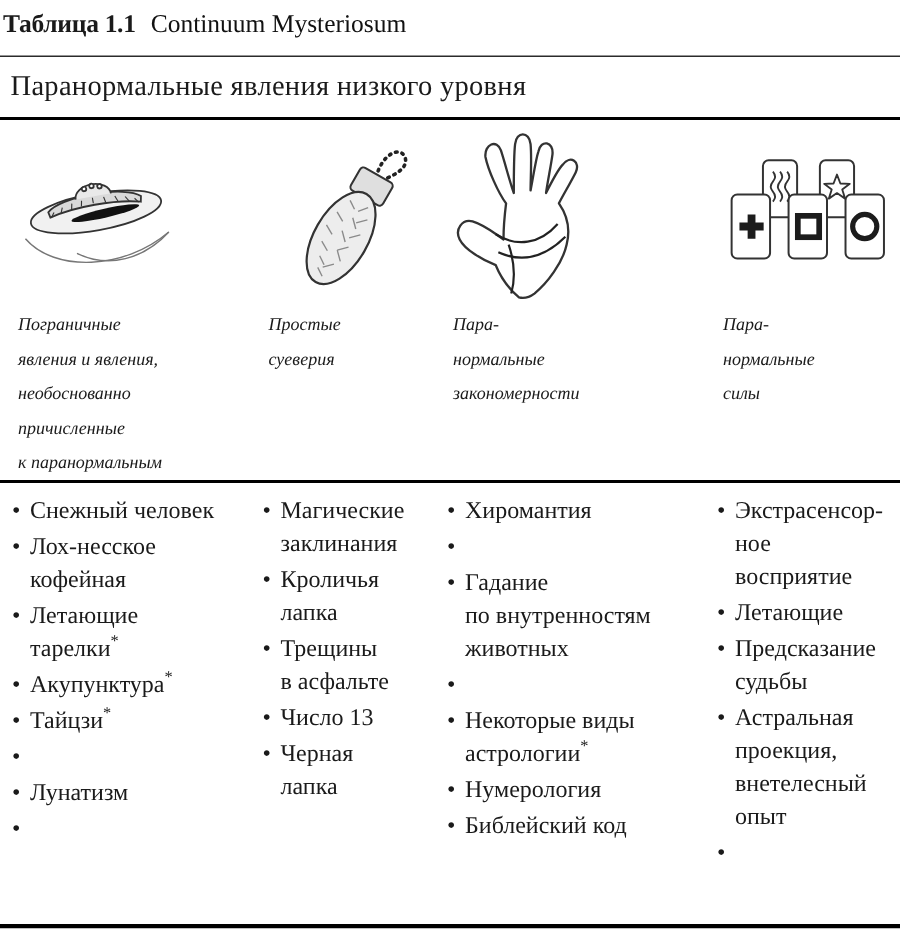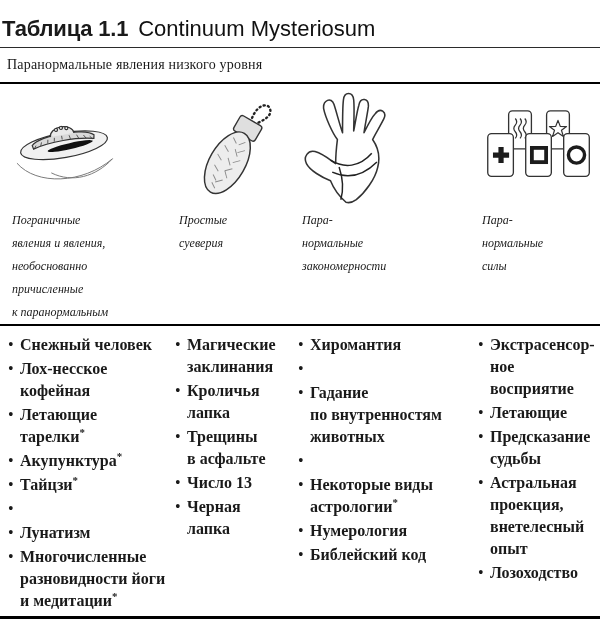--- a/index.html
+++ b/index.html
@@ -1,48 +1,48 @@
 <!DOCTYPE html>
 <html><head>
 <meta charset="utf-8">
 <style>
   html,body{margin:0;padding:0;background:#ffffff;}
   body{width:600px;height:619px;overflow:hidden;color:#1a1a1a;
        font-family:"Liberation Serif",serif;}
   .page{width:600px;height:619px;display:flex;flex-direction:column;}
 
   
-  .title-row{padding:16px 0 0 2px;height:26px;
-             font-family:Liberation Sans, sans-serif;font-size:22px;}
+  .title-row{padding:6px 0 0 2px;height:26px;
+             font-family:Liberation Serif, serif;font-size:17px;}
   .title-label{font-weight:bold;letter-spacing:-0.2px;}
   .title-name{margin-left:10px;color:#111;}
   .rule-thin{border:0;border-top:1.2px solid #2b2b2b;margin:5px 0 0 0;}
 
   
-  .subtitle{font-size:14px;padding:9px 0 9px 7px;letter-spacing:0.2px;}
+  .subtitle{font-size:19px;padding:9px 0 9px 7px;letter-spacing:0.2px;}
   .rule-thick{border:0;border-top:2.5px solid #000;margin:0;}
   .rule-mid{border:0;border-top:2px solid #000;margin:0;}
   .rule-bottom{border:0;border-top:3px solid #000;margin:0;}
 
   
   .grid{display:grid;grid-template-columns:167px 123px 180px 122px;
         padding-left:8px;box-sizing:border-box;}
 
   .icon-cell{height:124px;display:flex;align-items:center;justify-content:center;}
   .icon-left{justify-content:flex-start;}
   .header-cell{height:116px;padding:1px 0 0 4px;box-sizing:border-box;
                font-style:italic;font-size:12px;line-height:23px;
                white-space:pre-line;}
 
   .lists{padding-top:8px;height:296px;box-sizing:border-box;}
   ul.col-list{list-style:none;margin:0;padding:0 6px 0 0;}
   ul.col-list li{display:flex;gap:5px;margin:0 0 2px 0;
                  font-size:16px;line-height:22px;}
   .bullet{flex:0 0 auto;width:7px;line-height:22px;}
-  .item-text{white-space:pre-line;font-weight:bold;}
+  .item-text{white-space:pre-line;}
   .item-text sup{font-size:0.68em;line-height:0;}
 
   svg{display:block;}
 </style>
 </head>
 <body>
 
 <div class="page">
 
   <div class="title-row">
@@ -199,23 +199,20 @@
         </li>
         <li>
           <span class="bullet">•</span>
         </li>
         <li>
           <span class="bullet">•</span>
           <span class="item-text">Лунатизм</span>
         </li>
         <li>
           <span class="bullet">•</span>
-          <span class="item-text">Многочисленные
-разновидности йоги
-и медитации<sup>*</sup></span>
         </li>
       </ul>
     <ul class="col-list">
         <li>
           <span class="bullet">•</span>
           <span class="item-text">Магические
 заклинания</span>
         </li>
         <li>
           <span class="bullet">•</span>
@@ -286,19 +283,18 @@
         </li>
         <li>
           <span class="bullet">•</span>
           <span class="item-text">Астральная
 проекция,
 внетелесный
 опыт</span>
         </li>
         <li>
           <span class="bullet">•</span>
-          <span class="item-text">Лозоходство</span>
         </li>
       </ul>
   </div>
 
   <hr class="rule-bottom">
 </div>
 
 </body></html>

